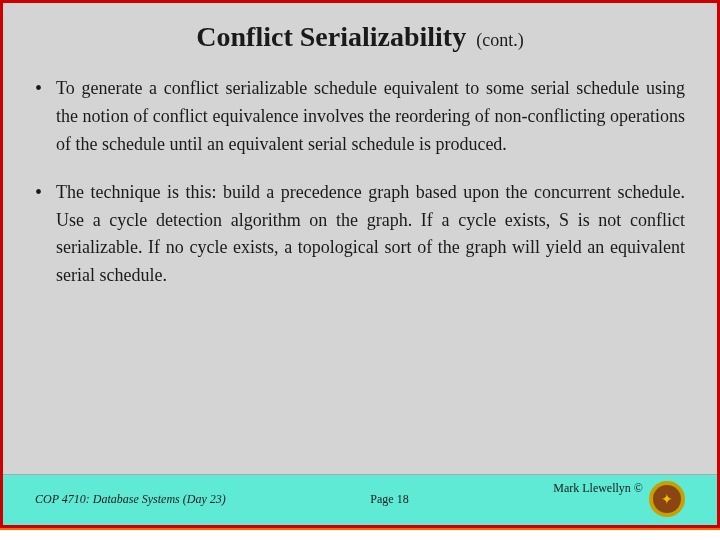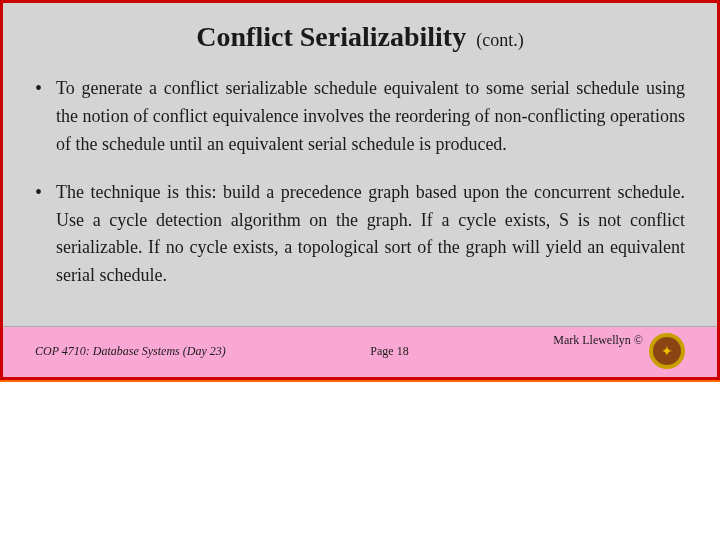--- a/index.html
+++ b/index.html
@@ -7,21 +7,21 @@
     body {
       width: 720px;
       height: 540px;
       background: #fff;
       font-family: 'Times New Roman', Times, serif;
       overflow: hidden;
     }
 
     .slide {
       width: 720px;
-      height: 380px;
+      height: 528px;
       background: #d4d4d4;
       border: 3px solid #cc0000;
       outline: 2px solid #ff6600;
       position: relative;
       display: flex;
       flex-direction: column;
     }
 
     .slide-content {
       flex: 1;
@@ -70,21 +70,21 @@
       color: #1a1a1a;
       text-align: justify;
     }
 
     .footer {
       display: flex;
       justify-content: space-between;
       align-items: center;
       padding: 6px 32px 8px 32px;
       border-top: 1px solid #aaa;
-      background: #f9a8d4;
+      background: #5eead4;
     }
 
     .footer-left {
       font-size: 12px;
       color: #1a1a1a;
       font-style: italic;
     }
 
     .footer-center {
       font-size: 12px;

